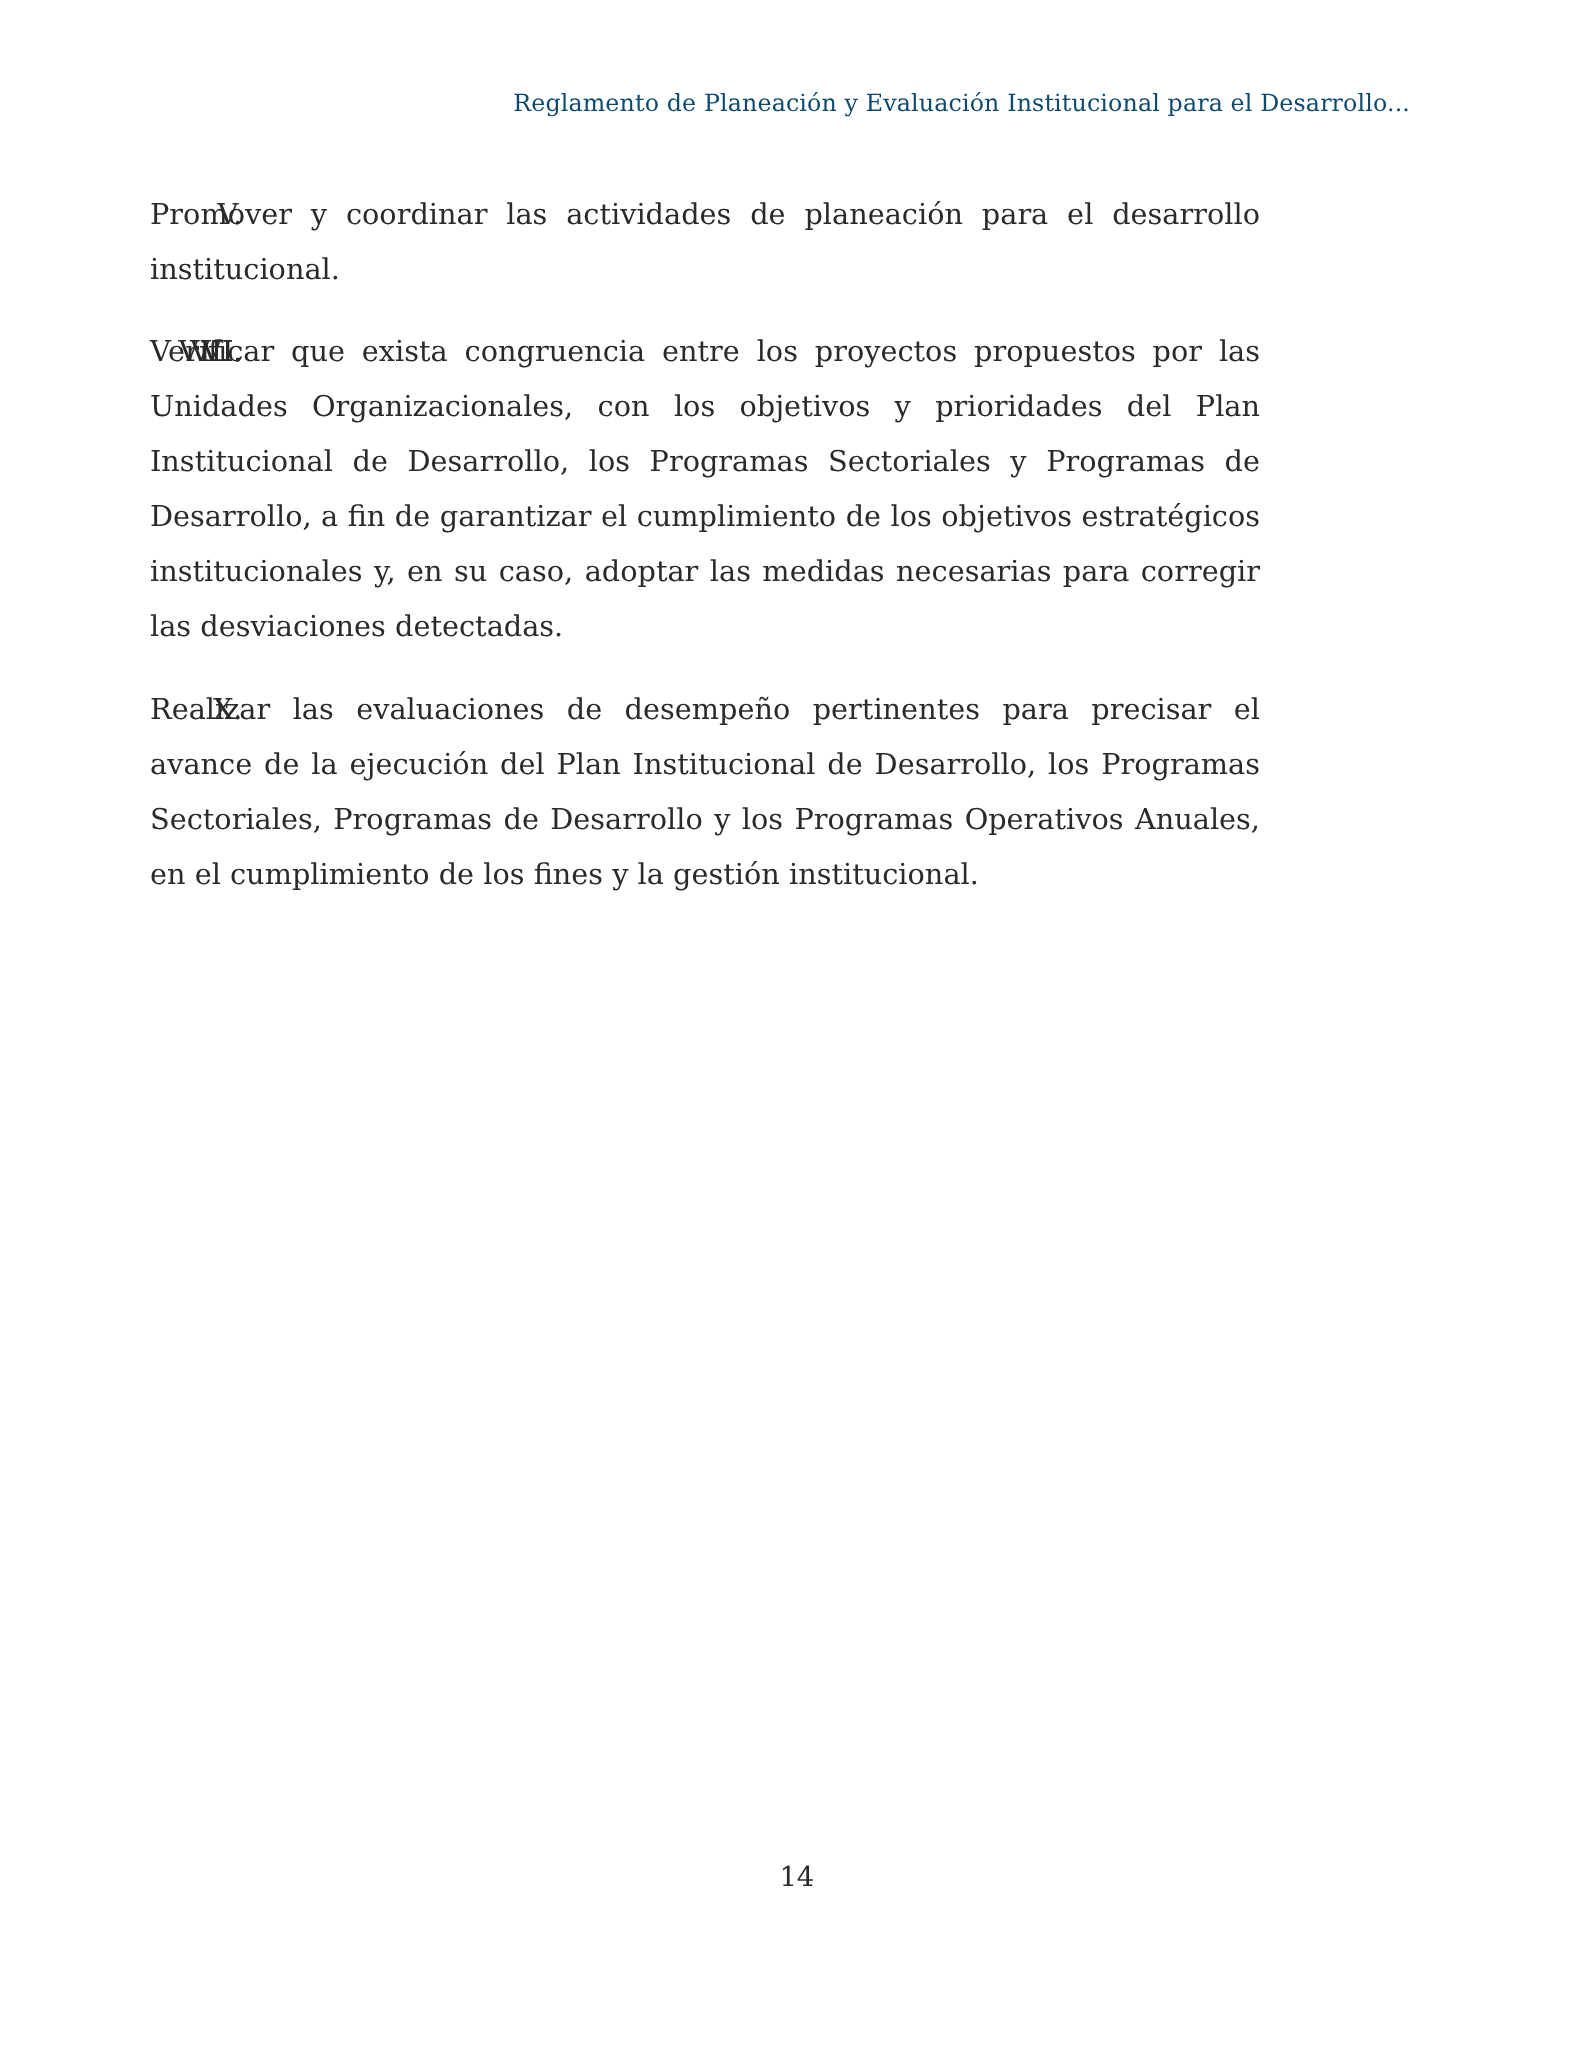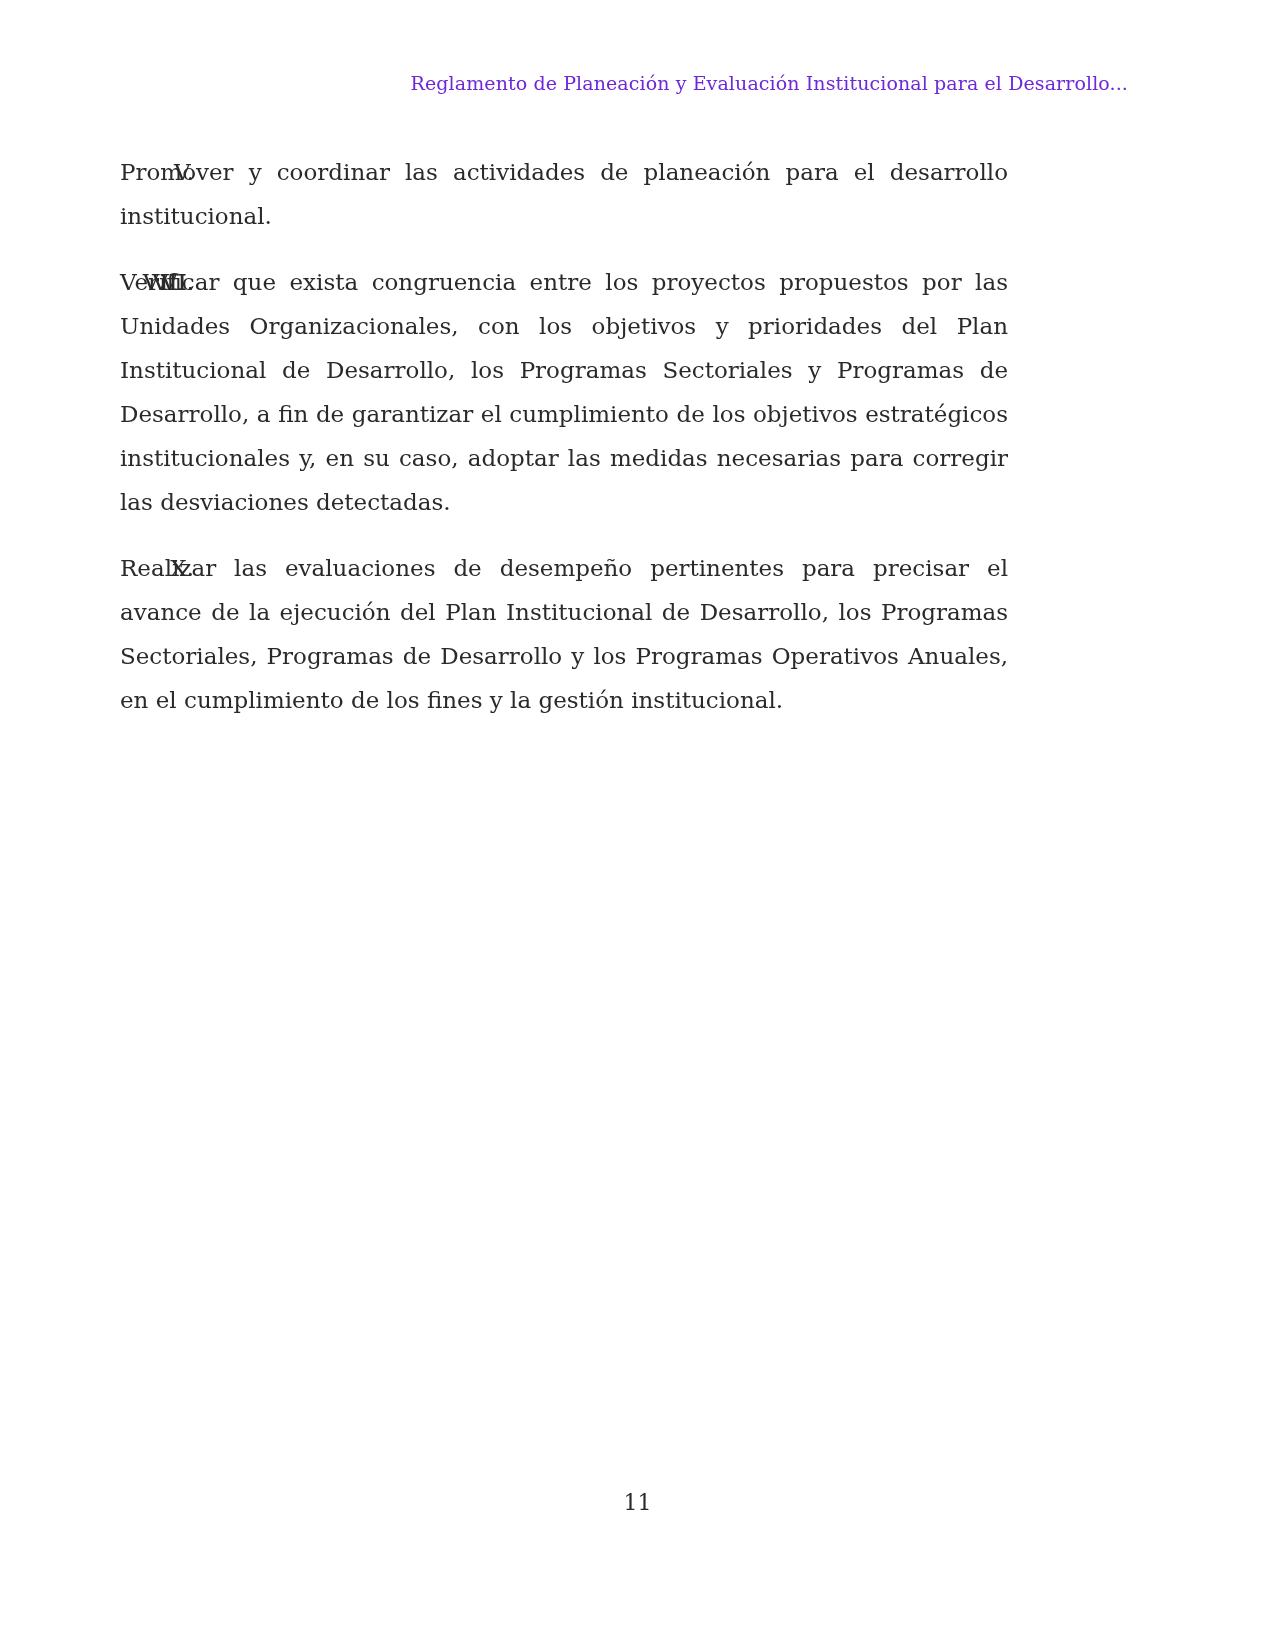--- a/index.html
+++ b/index.html
@@ -1,19 +1,19 @@
 <!DOCTYPE html>
 <html><head>
   <meta charset="utf-8">
   <style>
     html, body { margin: 0; padding: 0; background: #ffffff; }
     body { width: 1275px; height: 1650px; position: relative; overflow: hidden;
            font-family: "DejaVu Serif", "Liberation Serif", serif; color: #2a2a2a; }
     .header { position: absolute; top: 72px; left: 0; width: 1128px; text-align: right;
-              font-size: 19px; color: #6d28d9; letter-spacing: 0.1px; }
+              font-size: 19px; color: #0c4a6e; letter-spacing: 0.1px; }
     .list { position: absolute; top: 150px; left: 0; width: 1275px; }
     .item { position: relative; margin-bottom: 22px; }
     .num { position: absolute; left: 0; width: 194px; text-align: right;
            font-size: 23px; line-height: 44px; }
     .text { margin-left: 120px; width: 888px; text-align: justify;
             font-size: 23px; line-height: 44px; }
     .page-number { position: absolute; top: 1490px; left: 0; width: 1275px; text-align: center;
                    font-size: 22px; }
   </style>
 </head>
@@ -37,13 +37,13 @@
     <div class="text">Verificar que exista congruencia entre los proyectos propuestos por las Unidades Organizacionales, con los objetivos y prioridades del Plan Institucional de Desarrollo, los Programas Sectoriales y Programas de Desarrollo, a fin de garantizar el cumplimiento de los objetivos estratégicos institucionales y, en su caso, adoptar las medidas necesarias para corregir las desviaciones detectadas.</div>
   </div>
   <div class="item">
     <span class="num">X.</span>
   </div>
   <div class="item">
     <div class="text">Realizar las evaluaciones de desempeño pertinentes para precisar el avance de la ejecución del Plan Institucional de Desarrollo, los Programas Sectoriales, Programas de Desarrollo y los Programas Operativos Anuales, en el cumplimiento de los fines y la gestión institucional.</div>
   </div>
 </div>
 
-<div class="page-number">11</div>
+<div class="page-number">14</div>
 
 </body></html>

